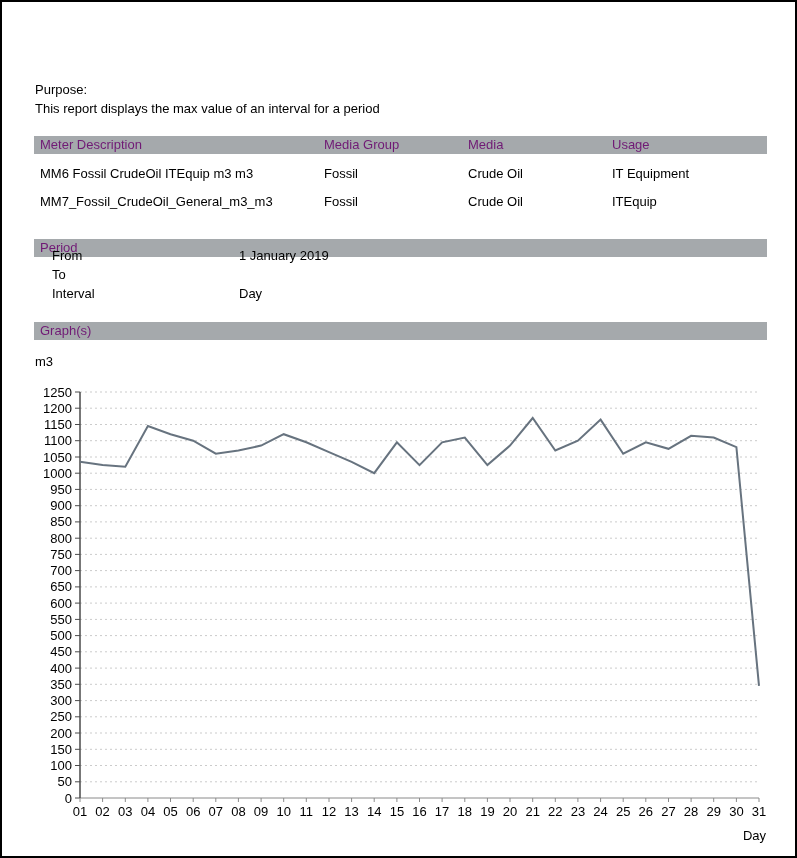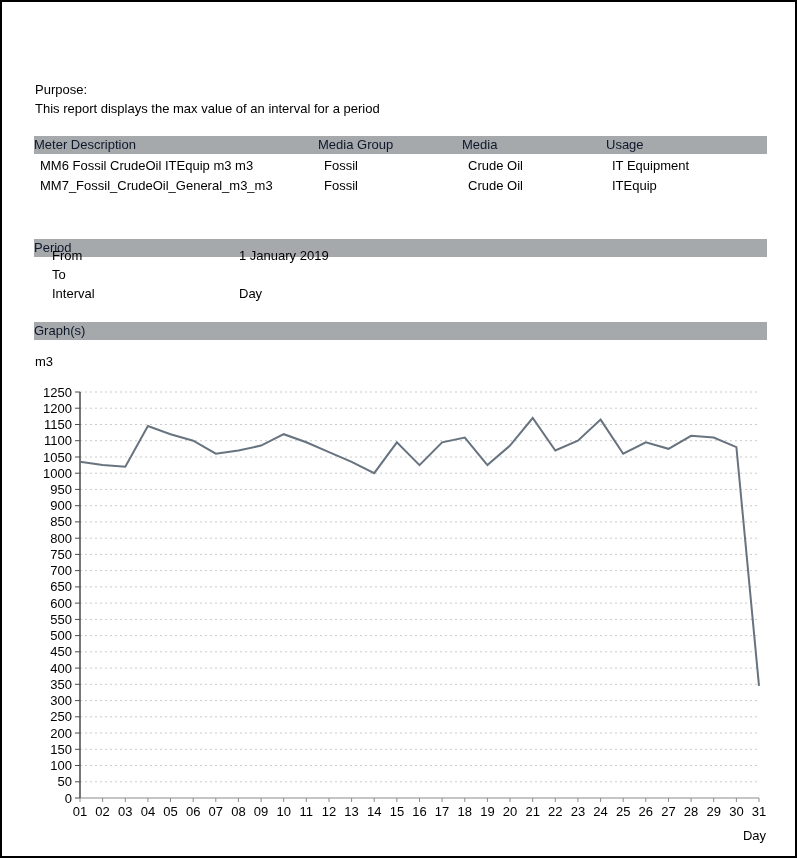--- a/index.html
+++ b/index.html
@@ -31,40 +31,41 @@
     font-size: 13px;
     line-height: 19px;
   }
 
   .section-bar {
     position: absolute;
     left: 32px;
     width: 733px;
     height: 18px;
     background: #a5a9ac;
-    color: #0f172a;
+    color: #701a75;
     font-size: 13px;
     line-height: 18px;
-    padding-left: 0;
+    padding-left: 6px;
   }
   .bar-meters { top: 134px; display: grid; grid-template-columns: 284px 144px 144px auto; }
   .bar-meters .hcell { line-height: 18px; }
   .bar-period { top: 209px; margin-top: 28px; }
   .bar-graphs { top: 320px; }
 
   .meter-rows {
     position: absolute;
     top: 154px; left: 32px; width: 733px;
     font-size: 13px;
   }
   .meter-row {
     display: grid;
     grid-template-columns: 290px 144px 144px auto;
     height: 20px;
     line-height: 20px;
+    margin-top: 8px;
   }
   .meter-row .cell:first-child { padding-left: 6px; }
 
   .period-fields {
     position: absolute;
     top: 244px; left: 44px; width: 733px;
     font-size: 13px;
   }
   .period-row {
     display: grid;

